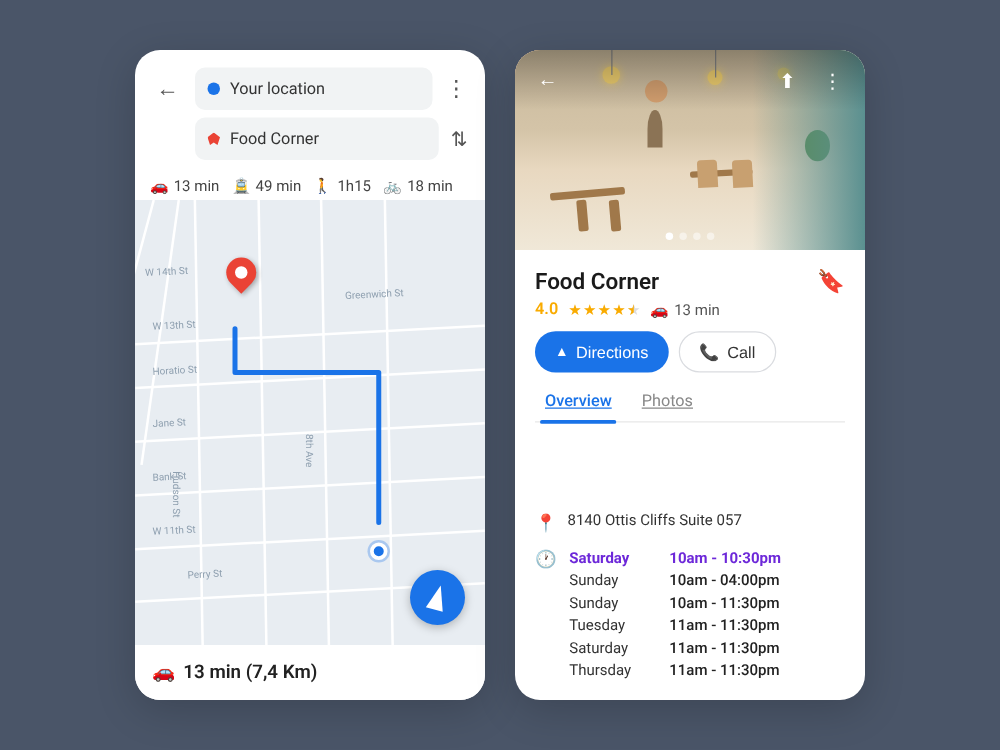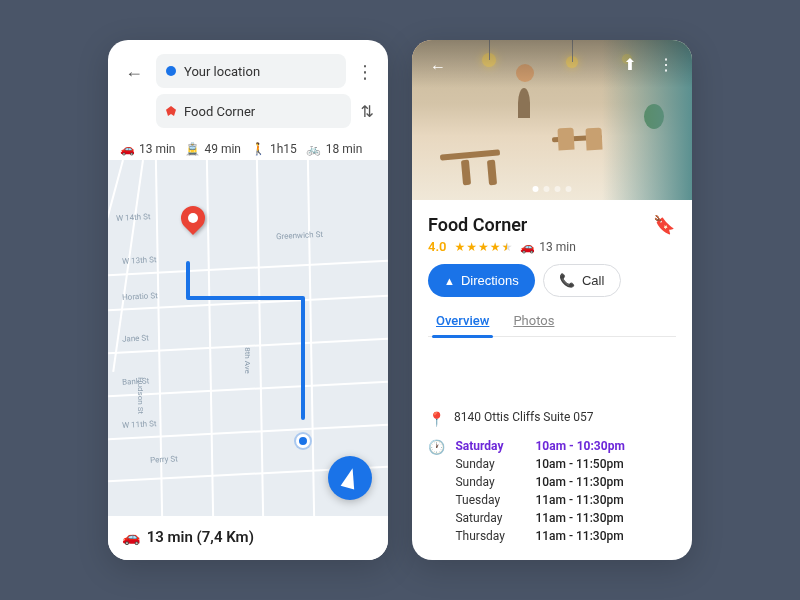--- a/index.html
+++ b/index.html
@@ -711,21 +711,21 @@
     <div class="detail-row">
       <span class="clock-icon-wrap">🕐</span>
       <table class="hours-table">
         <tbody>
             <tr class="today">
           <td>Saturday</td>
           <td>10am - 10:30pm</td>
         </tr>
         <tr>
           <td>Sunday</td>
-          <td>10am - 11:50pm</td>
+          <td>10am - 04:00pm</td>
         </tr>
         <tr>
           <td>Sunday</td>
           <td>10am - 11:30pm</td>
         </tr>
         <tr>
           <td>Tuesday</td>
           <td>11am - 11:30pm</td>
         </tr>
         <tr>

